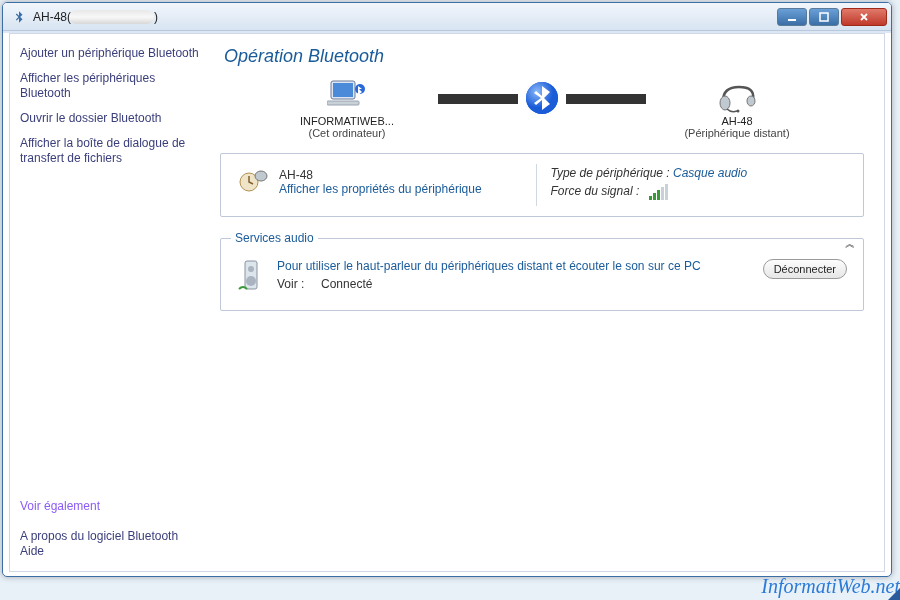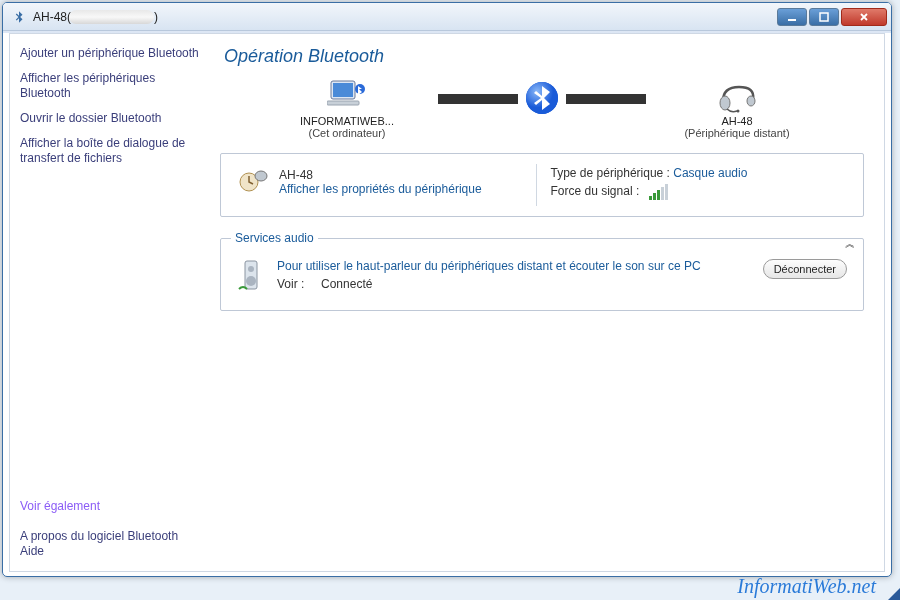--- a/index.html
+++ b/index.html
@@ -121,21 +121,21 @@
   fieldset.group > legend {
     color:#1a5b9a;
     font-size:12px;
     padding: 0 4px;
   }
   .info-row { display:flex; }
   .info-left { flex:1; display:flex; gap:10px; padding:2px 6px;}
   .info-left .txt { padding-top:2px; }
   .info-left .devname { color:#333; }
   .info-left a { color:#1a5b9a; text-decoration:none; }
-  .info-right { flex:1; border-left:1px solid #d0d8e2; padding:2px 10px 2px 14px; font-size:12px;}
+  .info-right { flex:1; border-left:1px solid #d0d8e2; padding:2px 10px 2px 14px; font-size:12px;font-style:italic;}
   .info-right .row { margin-bottom:4px; }
   .info-right .row span.label { color:#333; }
   .info-right .row a { color:#1a5b9a; text-decoration:none; }
   .signal-bars { display:inline-flex; align-items:flex-end; gap:1px; margin-left:6px; vertical-align:middle;}
   .signal-bars i { width:3px; background:#3a9a3a; display:block;}
   .signal-bars i.off { background:#c8d0d8; }
   .services-body { display:flex; align-items:flex-start; gap:12px; position:relative; padding:4px 6px;}
   .services-body .txt { flex:1; }
   .services-body .txt a { color:#1a5b9a; text-decoration:none; display:block; margin-bottom:4px;}
   .services-body .status-line { color:#333; }
@@ -151,21 +151,21 @@
   .collapse-caret {
     position:absolute;
     right:-4px; top:-20px;
     font-size:10px;
     color:#333;
     cursor:pointer;
     padding:2px;
   }
   .watermark {
     position:absolute;
-    right:24px; bottom:2px;
+    right:0; bottom:2px;
     font-size:20px;
     font-style:italic;
     color:#2a7ad8;
     font-family: "Segoe Script", cursive;
     pointer-events:none;
   }
   .system-arrow {
     position:absolute;
     right:0; bottom:0;
     width:0;height:0;

